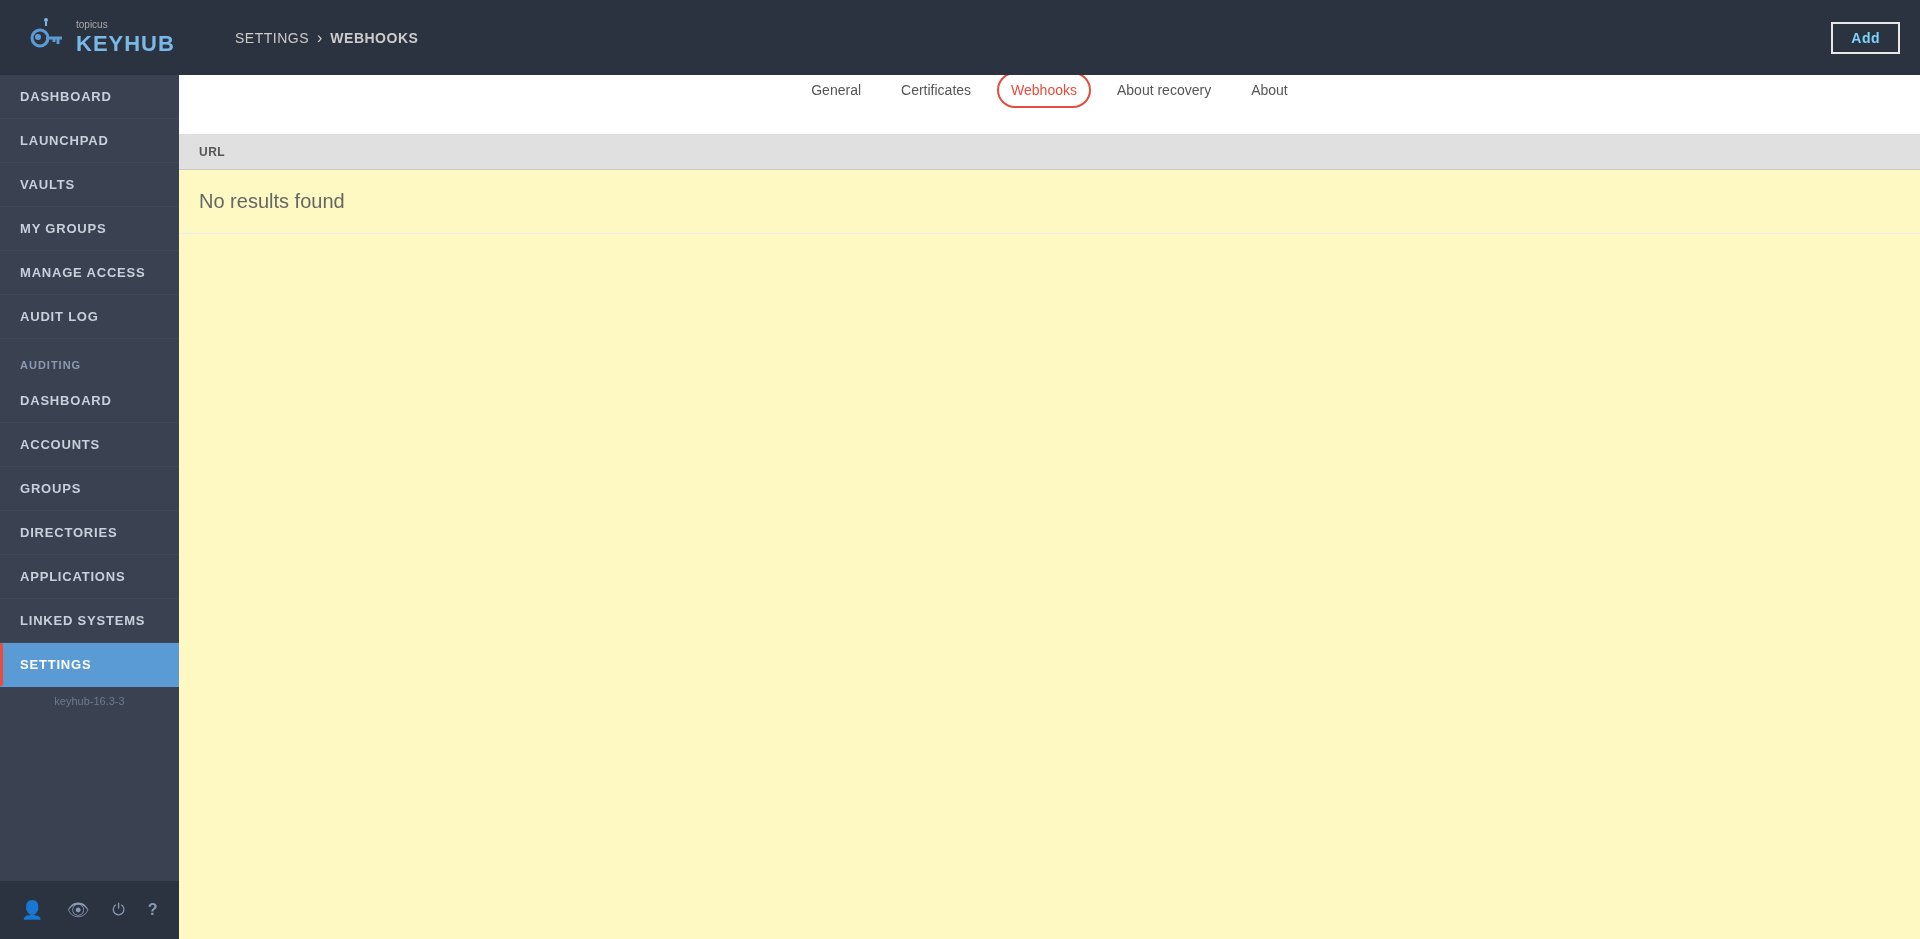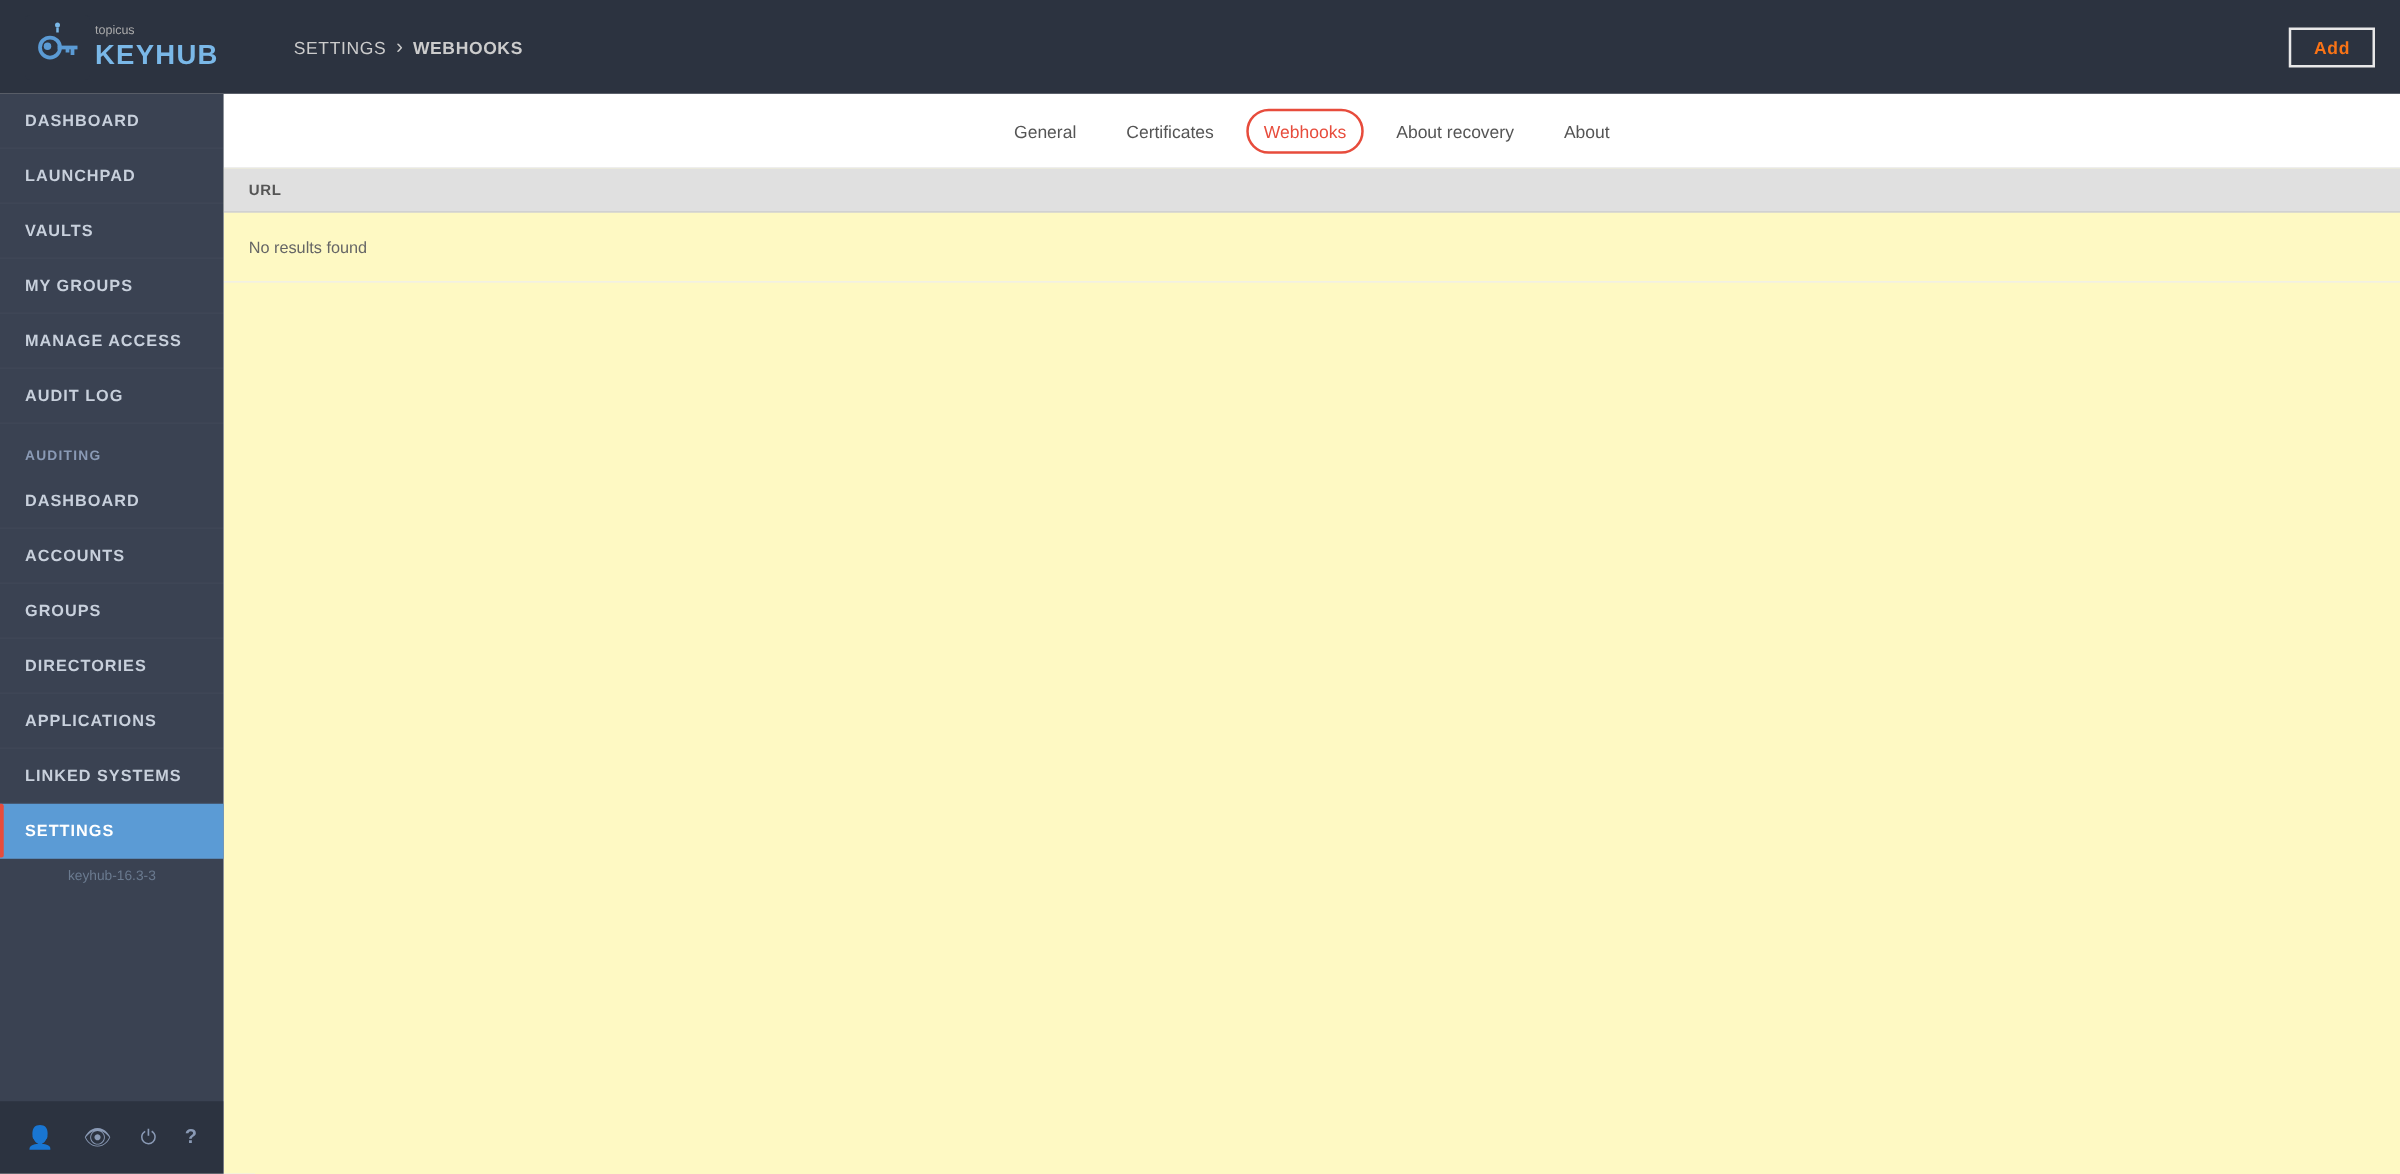--- a/index.html
+++ b/index.html
@@ -50,21 +50,21 @@
     }
     .breadcrumb-current {
       color: #ccc;
       font-size: 14px;
       font-weight: 600;
       letter-spacing: 0.5px;
     }
     .add-button {
       background: transparent;
       border: 2px solid #e8e8e8;
-      color: #f97316;
+      color: #7dd3fc;
       padding: 6px 18px;
       font-size: 14px;
       font-weight: 600;
       cursor: pointer;
       letter-spacing: 0.5px;
     }
 
     
     .main-layout {
       display: flex;
@@ -139,23 +139,23 @@
       display: flex;
       flex-direction: column;
       background: #f0f0f0;
       overflow: hidden;
     }
 
     
     .tab-bar {
       background: white;
       display: flex;
-      align-items: flex-start;
+      align-items: flex-end;
       justify-content: center;
-      padding: 4px 20px;
+      padding: 16px 20px;
       border-bottom: 1px solid #ddd;
       height: 60px;
       flex-shrink: 0;
     }
     .tab-item {
       padding: 18px 20px;
       color: #555;
       font-size: 14px;
       cursor: pointer;
       border-bottom: 2px solid transparent;
@@ -189,21 +189,21 @@
     .table-header-cell {
       font-size: 12px;
       font-weight: 600;
       color: #555;
       letter-spacing: 0.5px;
       text-transform: uppercase;
     }
     .no-results {
       padding: 20px;
       color: #666;
-      font-size: 13px;
+      font-size: 20px;
       border-bottom: 1px solid #eee;
     }
   </style>
 </head>
 <body>
 
 <div class="top-bar">
   <div class="logo-area">
     <svg class="logo-icon" viewBox="0 0 52 52">
       <rect width="52" height="52" rx="4" fill="#2c3340"></rect>

